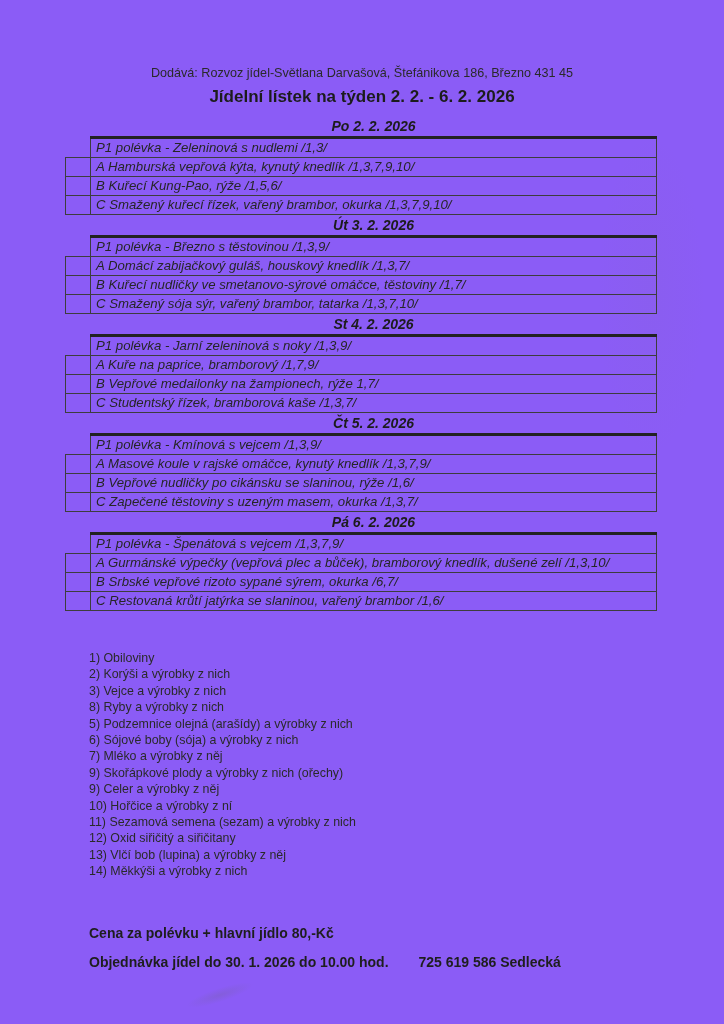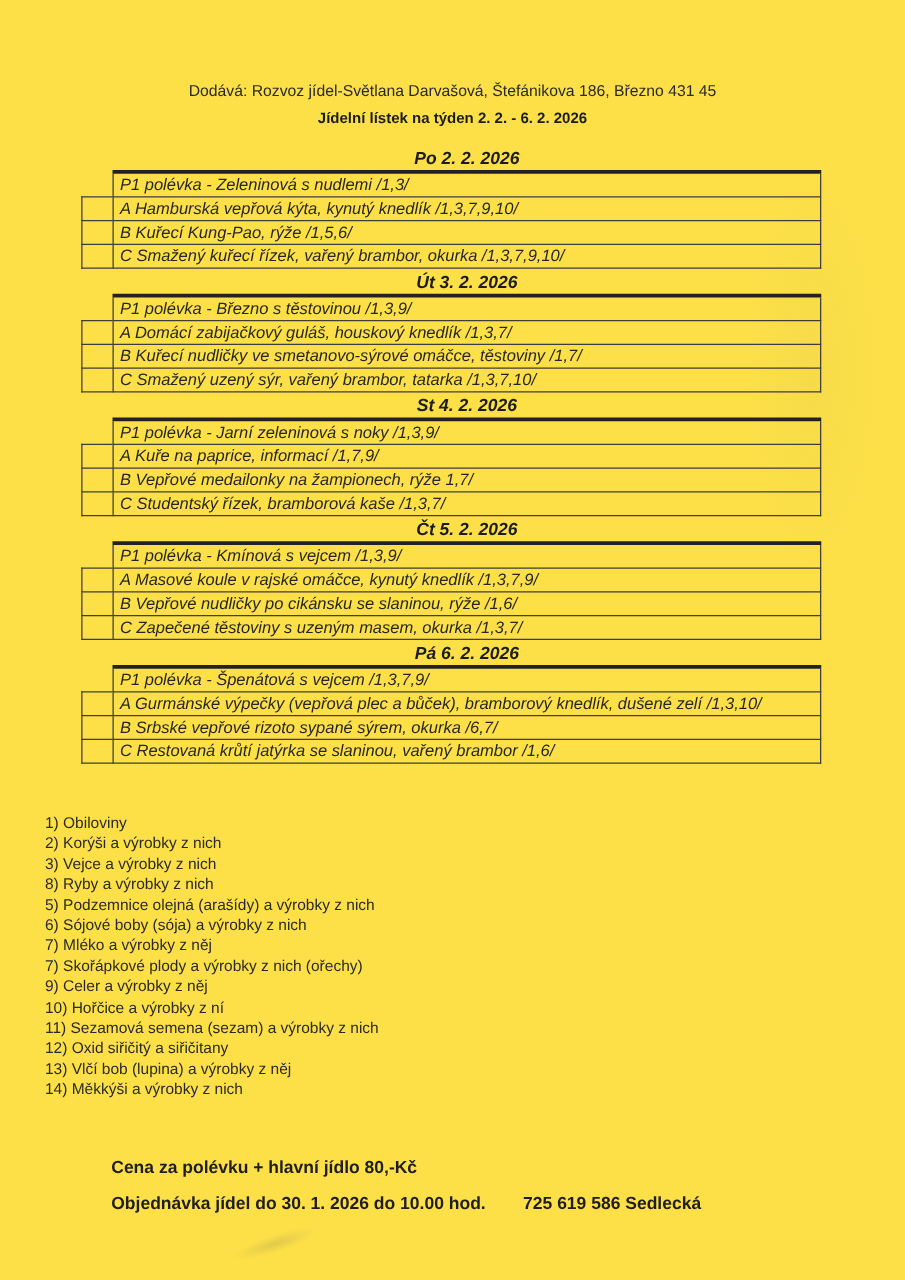--- a/index.html
+++ b/index.html
@@ -2,21 +2,21 @@
 <html><head>
 <meta charset="utf-8">
 <style>
   * { margin:0; padding:0; box-sizing:border-box; }
   html,body { background:#e8e8e8; }
   body { width:724px; font-family:"Liberation Sans", sans-serif; }
 
   .page {
     position:relative;
     width:724px; height:1024px;
-    background:#fde047;
+    background:#8b5cf6;
     color:#222;
     overflow:hidden;
   }
 
   
   .artifact { position:absolute; pointer-events:none; }
   .artifact.side-shade {
     top:130px; left:596px; width:110px; height:330px;
     background:radial-gradient(ellipse at center, rgba(120,120,120,0.05), rgba(120,120,120,0) 70%);
   }
@@ -26,21 +26,21 @@
     transform:rotate(-18deg);
   }
 
   .supplier-line {
     position:absolute; top:66px; left:0; width:100%;
     text-align:center; font-size:12.6px; color:#2a2a2a;
   }
 
   .page-title {
     position:absolute; top:87px; left:0; width:100%;
-    text-align:center; font-size:12px; font-weight:bold; color:#1c1c1c;
+    text-align:center; font-size:17px; font-weight:bold; color:#1c1c1c;
   }
 
   .menu {
     position:absolute; top:117px; left:65px; width:592px;
   }
 
   .day-block { margin-bottom:1px;font-style:italic; }
 
   .day-header {
     height:19px; line-height:19px;
@@ -70,21 +70,21 @@
 
   .allergens {
     position:absolute; top:645px; left:0; width:100%;
   }
   .allergen-intro {
     text-align:center;
     font-size:12.4px; line-height:17px; color:#2a2a2a;
   }
   .allergen-list {
     list-style:none;
-    margin-top:5px; margin-left:36px;
+    margin-top:5px; margin-left:89px;
     font-size:12.4px; line-height:16.4px; color:#2a2a2a;
   }
 
   .price-line {
     position:absolute; top:925px; left:89px;
     font-size:14px; font-weight:bold; color:#1e1e1e;
   }
   .order-line {
     position:absolute; top:954px; left:89px;
     font-size:14px; font-weight:bold; color:#1e1e1e;
@@ -139,37 +139,37 @@
         <tr class="abc">
           <td class="box-cell"></td>
           <td class="menu-cell">A Domácí zabijačkový guláš, houskový knedlík /1,3,7/</td>
         </tr>
         <tr class="abc">
           <td class="box-cell"></td>
           <td class="menu-cell">B Kuřecí nudličky ve smetanovo-sýrové omáčce, těstoviny /1,7/</td>
         </tr>
         <tr class="abc">
           <td class="box-cell"></td>
-          <td class="menu-cell">C Smažený uzený sýr, vařený brambor, tatarka /1,3,7,10/</td>
+          <td class="menu-cell">C Smažený sója sýr, vařený brambor, tatarka /1,3,7,10/</td>
         </tr>
       </tbody>
         </table>
     </div>
 
     <div class="day-block">
       <div class="day-header">St 4. 2. 2026</div>
       <table class="day-table">
         <tbody>
             <tr class="p1">
           <td class="box-cell"></td>
           <td class="menu-cell">P1 polévka - Jarní zeleninová s noky /1,3,9/</td>
         </tr>
         <tr class="abc">
           <td class="box-cell"></td>
-          <td class="menu-cell">A Kuře na paprice, informací /1,7,9/</td>
+          <td class="menu-cell">A Kuře na paprice, bramborový /1,7,9/</td>
         </tr>
         <tr class="abc">
           <td class="box-cell"></td>
           <td class="menu-cell">B Vepřové medailonky na žampionech, rýže 1,7/</td>
         </tr>
         <tr class="abc">
           <td class="box-cell"></td>
           <td class="menu-cell">C Studentský řízek, bramborová kaše /1,3,7/</td>
         </tr>
       </tbody>
@@ -230,21 +230,21 @@
     <div class="allergen-intro">
     </div>
     <ul class="allergen-list">
       <li>1) Obiloviny</li>
       <li>2) Korýši a výrobky z nich</li>
       <li>3) Vejce a výrobky z nich</li>
       <li>8) Ryby a výrobky z nich</li>
       <li>5) Podzemnice olejná (arašídy) a výrobky z nich</li>
       <li>6) Sójové boby (sója) a výrobky z nich</li>
       <li>7) Mléko a výrobky z něj</li>
-      <li>7) Skořápkové plody a výrobky z nich (ořechy)</li>
+      <li>9) Skořápkové plody a výrobky z nich (ořechy)</li>
       <li>9) Celer a výrobky z něj</li>
       <li>10) Hořčice a výrobky z ní</li>
       <li>11) Sezamová semena (sezam) a výrobky z nich</li>
       <li>12) Oxid siřičitý a siřičitany</li>
       <li>13) Vlčí bob (lupina) a výrobky z něj</li>
       <li>14) Měkkýši a výrobky z nich</li>
     </ul>
   </div>
 
   <div class="price-line">Cena za polévku + hlavní jídlo 80,-Kč</div>

